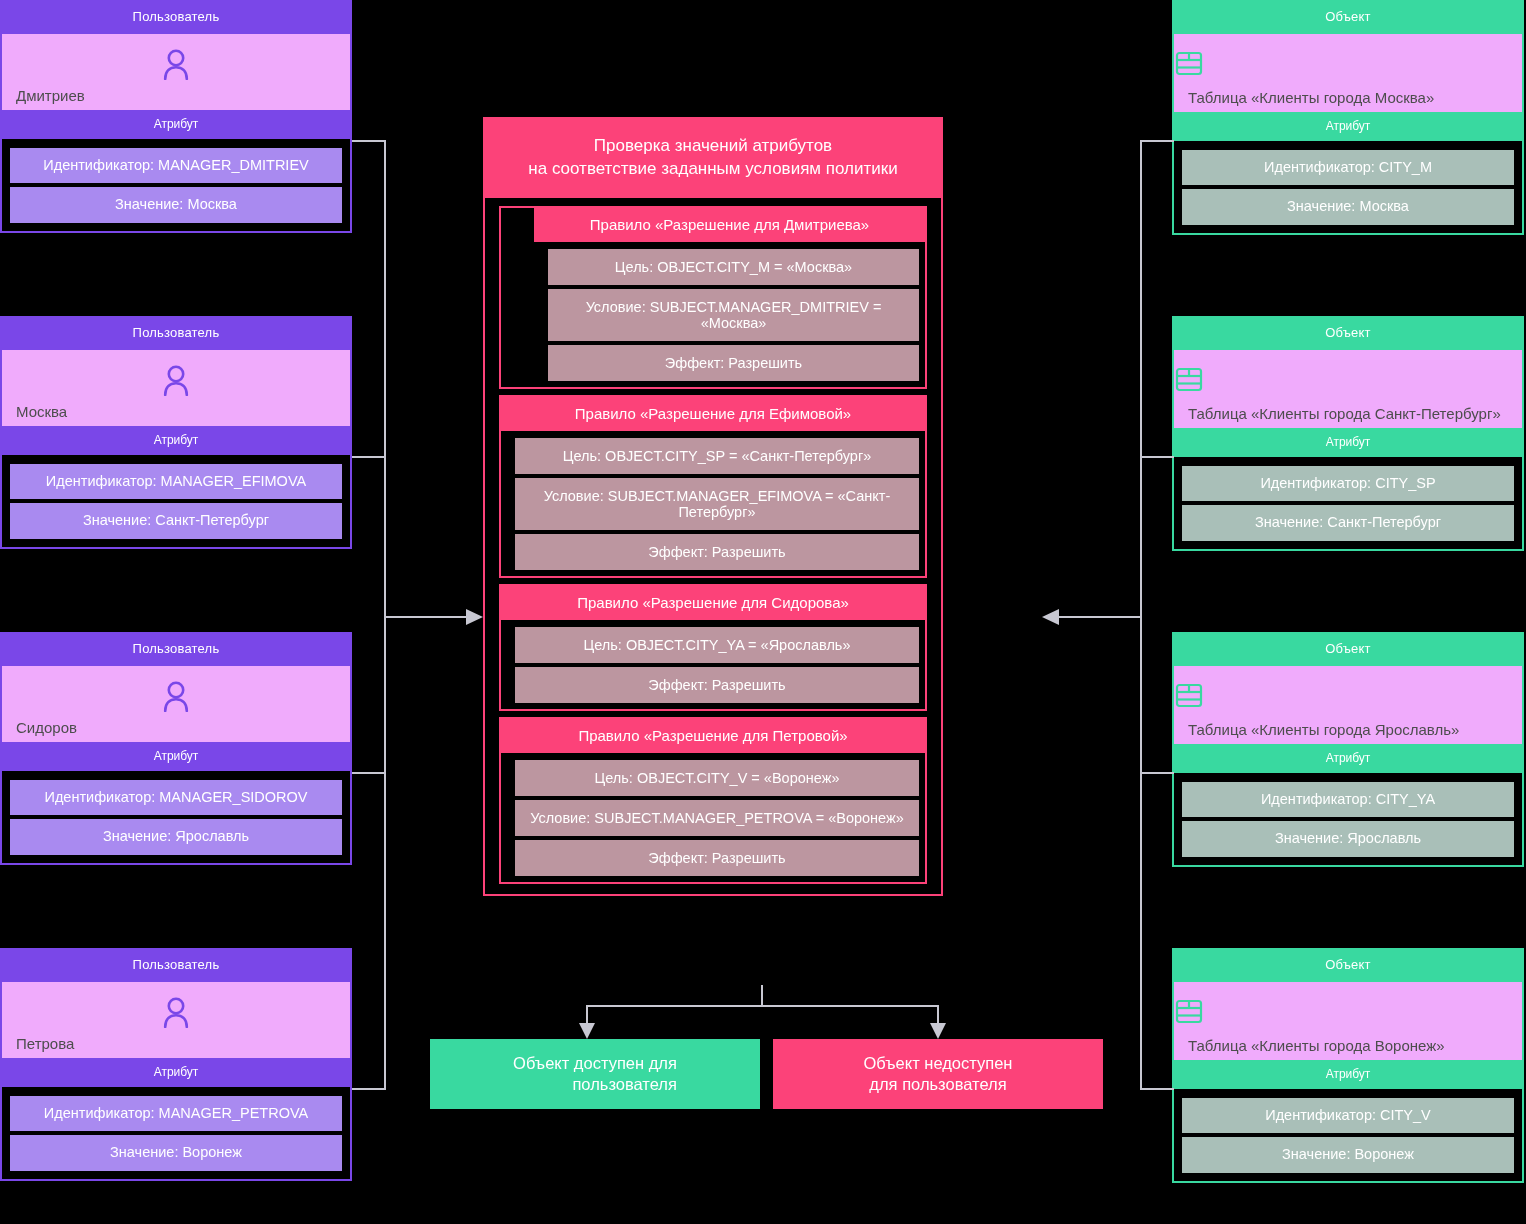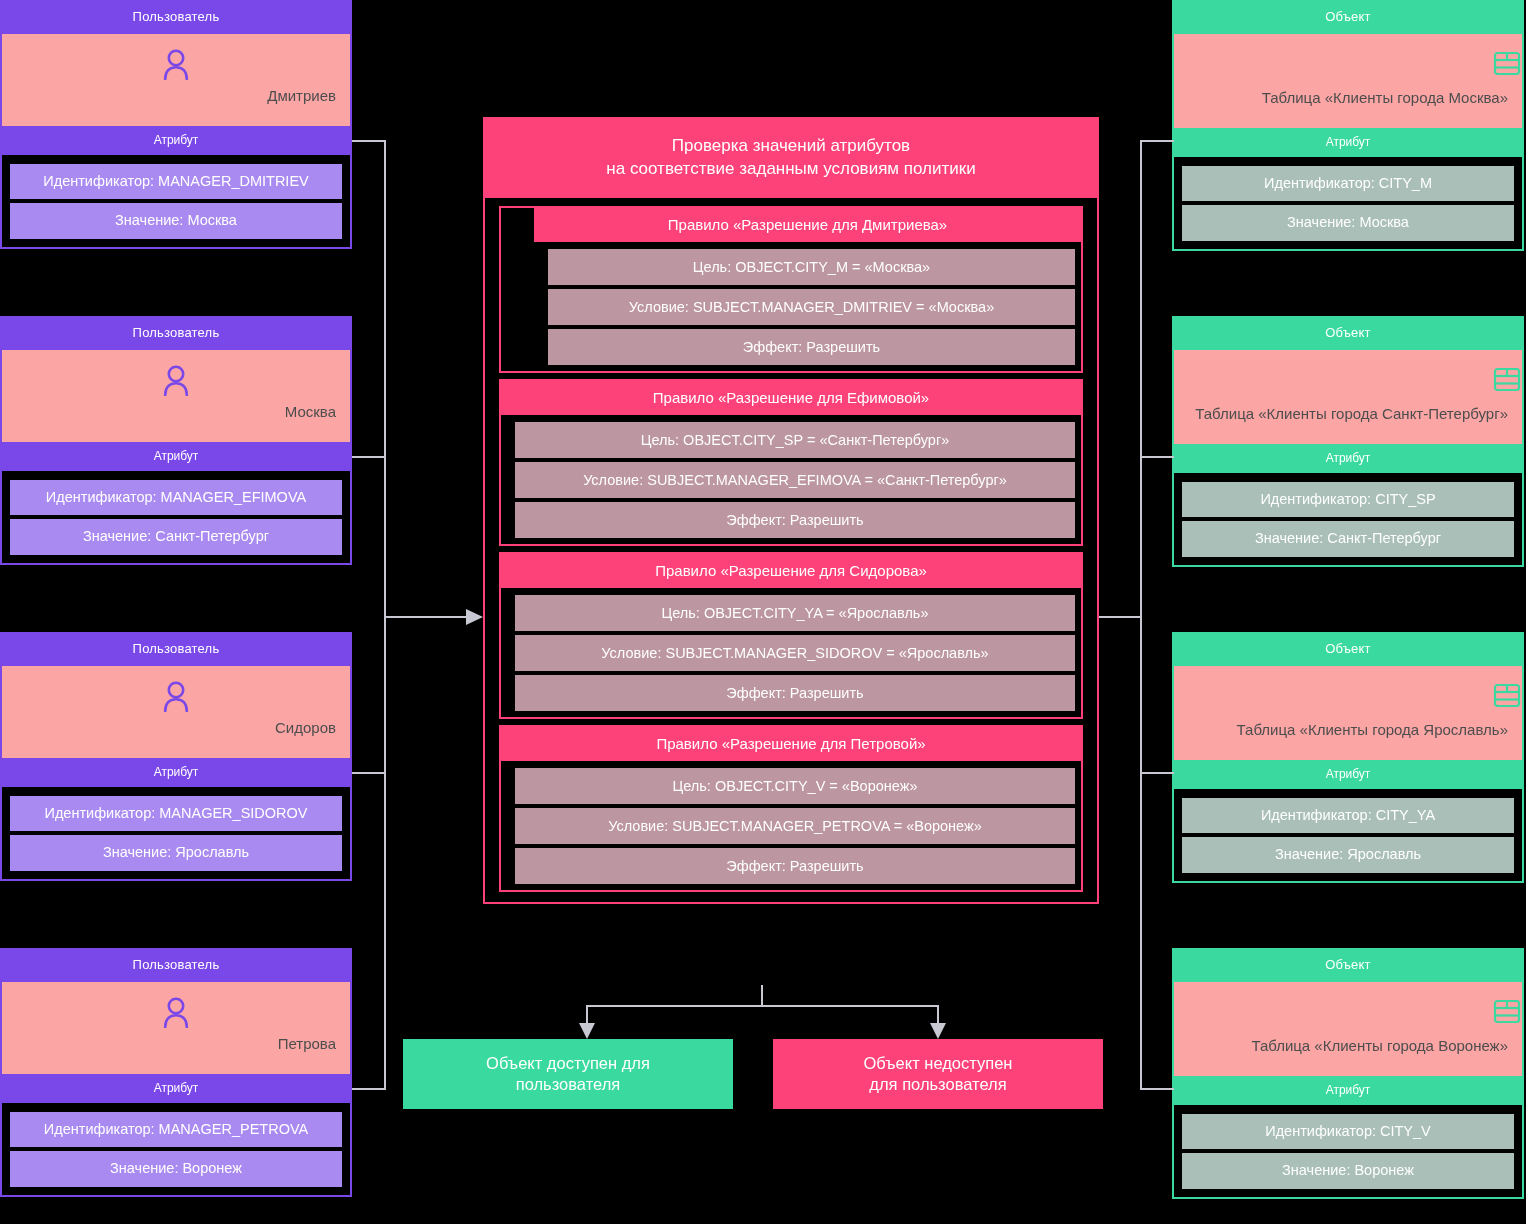--- a/index.html
+++ b/index.html
@@ -11,22 +11,22 @@
   }
   #stage { position: relative; width: 1526px; height: 1224px; background: #000; }
 
   
   .card { position: absolute; width: 352px; }
   .card .hdr {
     text-align: center; color: #fff; font-size: 13px; font-weight: 400;
     padding: 9px 0 10px; letter-spacing: .2px;
   }
   .card .body {
-    background: #fca5a5; border-style: solid; border-width: 0 2px;
-    padding: 14px 0 20px; text-align: right;
+    background: #f0abfc; border-style: solid; border-width: 0 2px;
+    padding: 14px 0 4px; text-align: left;
   }
   .card .entity-name {
     color: #4d4d4d; font-size: 15px; margin-top: 7px; line-height: 1.25;
     padding: 0 14px;
   }
   .card .attr-hdr {
     text-align: center; color: #fff; font-size: 12px; padding: 7px 0 8px;
   }
   .card .attr-wrap {
     border-style: solid; border-width: 0 2px 2px; background: #000;
@@ -45,21 +45,21 @@
   .user-icon { display: block; margin: 0 auto; }
 
   
   .obj .hdr { background: #39d9a0; }
   .obj .body, .obj .attr-wrap { border-color: #39d9a0; }
   .obj .attr-hdr { background: #39d9a0; }
   .obj .chip { background: #a9bfb8; }
 
   
   #policy {
-    position: absolute; left: 483px; top: 117px; width: 616px;
+    position: absolute; left: 483px; top: 117px; width: 460px;
     border: 2px solid #fc4279; background: #000;
   }
   #policy .policy-title {
     background: #fc4279; color: #fff; text-align: center;
     font-size: 17px; line-height: 1.35; padding: 16px 10px 17px;
   }
   #policy .rules { padding: 6px 14px 10px; }
   .rule { border: 2px solid #fc4279; margin-top: 6px; background: #000; }
   .rule:first-child { margin-top: 2px; padding-left: 33px; }
   .rule .rule-title {
@@ -71,21 +71,21 @@
     background: #bc96a0; color: #fff; text-align: center;
     font-size: 14.5px; padding: 10px 4px; margin-top: 4px; margin-left: 8px;
   }
 
   
   .outcome {
     position: absolute; top: 1039px; width: 330px; height: 70px;
     color: #fff; font-size: 16.5px; line-height: 1.3; text-align: center;
     display: flex; align-items: center; justify-content: center; padding: 0 14px;
   }
-  #outcome-allow { left: 403px; background: #39d9a0; }
+  #outcome-allow { left: 430px; background: #39d9a0; text-align: right; }
   #outcome-deny  { left: 773px; background: #fc4279; }
 
   
   .conn { position: absolute; background: #c8c8d2; }
   .vline { width: 2px; }
   .hline { height: 2px; }
   svg.arrow { position: absolute; overflow: visible; }
 </style>
 </head>
 <body>
@@ -297,21 +297,20 @@
           <div class="rule-chip">Цель: OBJECT.CITY_SP = «Санкт-Петербург»</div>
           <div class="rule-chip">Условие: SUBJECT.MANAGER_EFIMOVA = «Санкт-Петербург»</div>
           <div class="rule-chip">Эффект: Разрешить</div>
         </div>
       </div>
 
       <div class="rule">
         <div class="rule-title">Правило «Разрешение для Сидорова»</div>
         <div class="rule-body">
           <div class="rule-chip">Цель: OBJECT.CITY_YA = «Ярославль»</div>
-          <div class="rule-chip">Условие: SUBJECT.MANAGER_SIDOROV = «Ярославль»</div>
           <div class="rule-chip">Эффект: Разрешить</div>
         </div>
       </div>
 
       <div class="rule">
         <div class="rule-title">Правило «Разрешение для Петровой»</div>
         <div class="rule-body">
           <div class="rule-chip">Цель: OBJECT.CITY_V = «Воронеж»</div>
           <div class="rule-chip">Условие: SUBJECT.MANAGER_PETROVA = «Воронеж»</div>
           <div class="rule-chip">Эффект: Разрешить</div>

